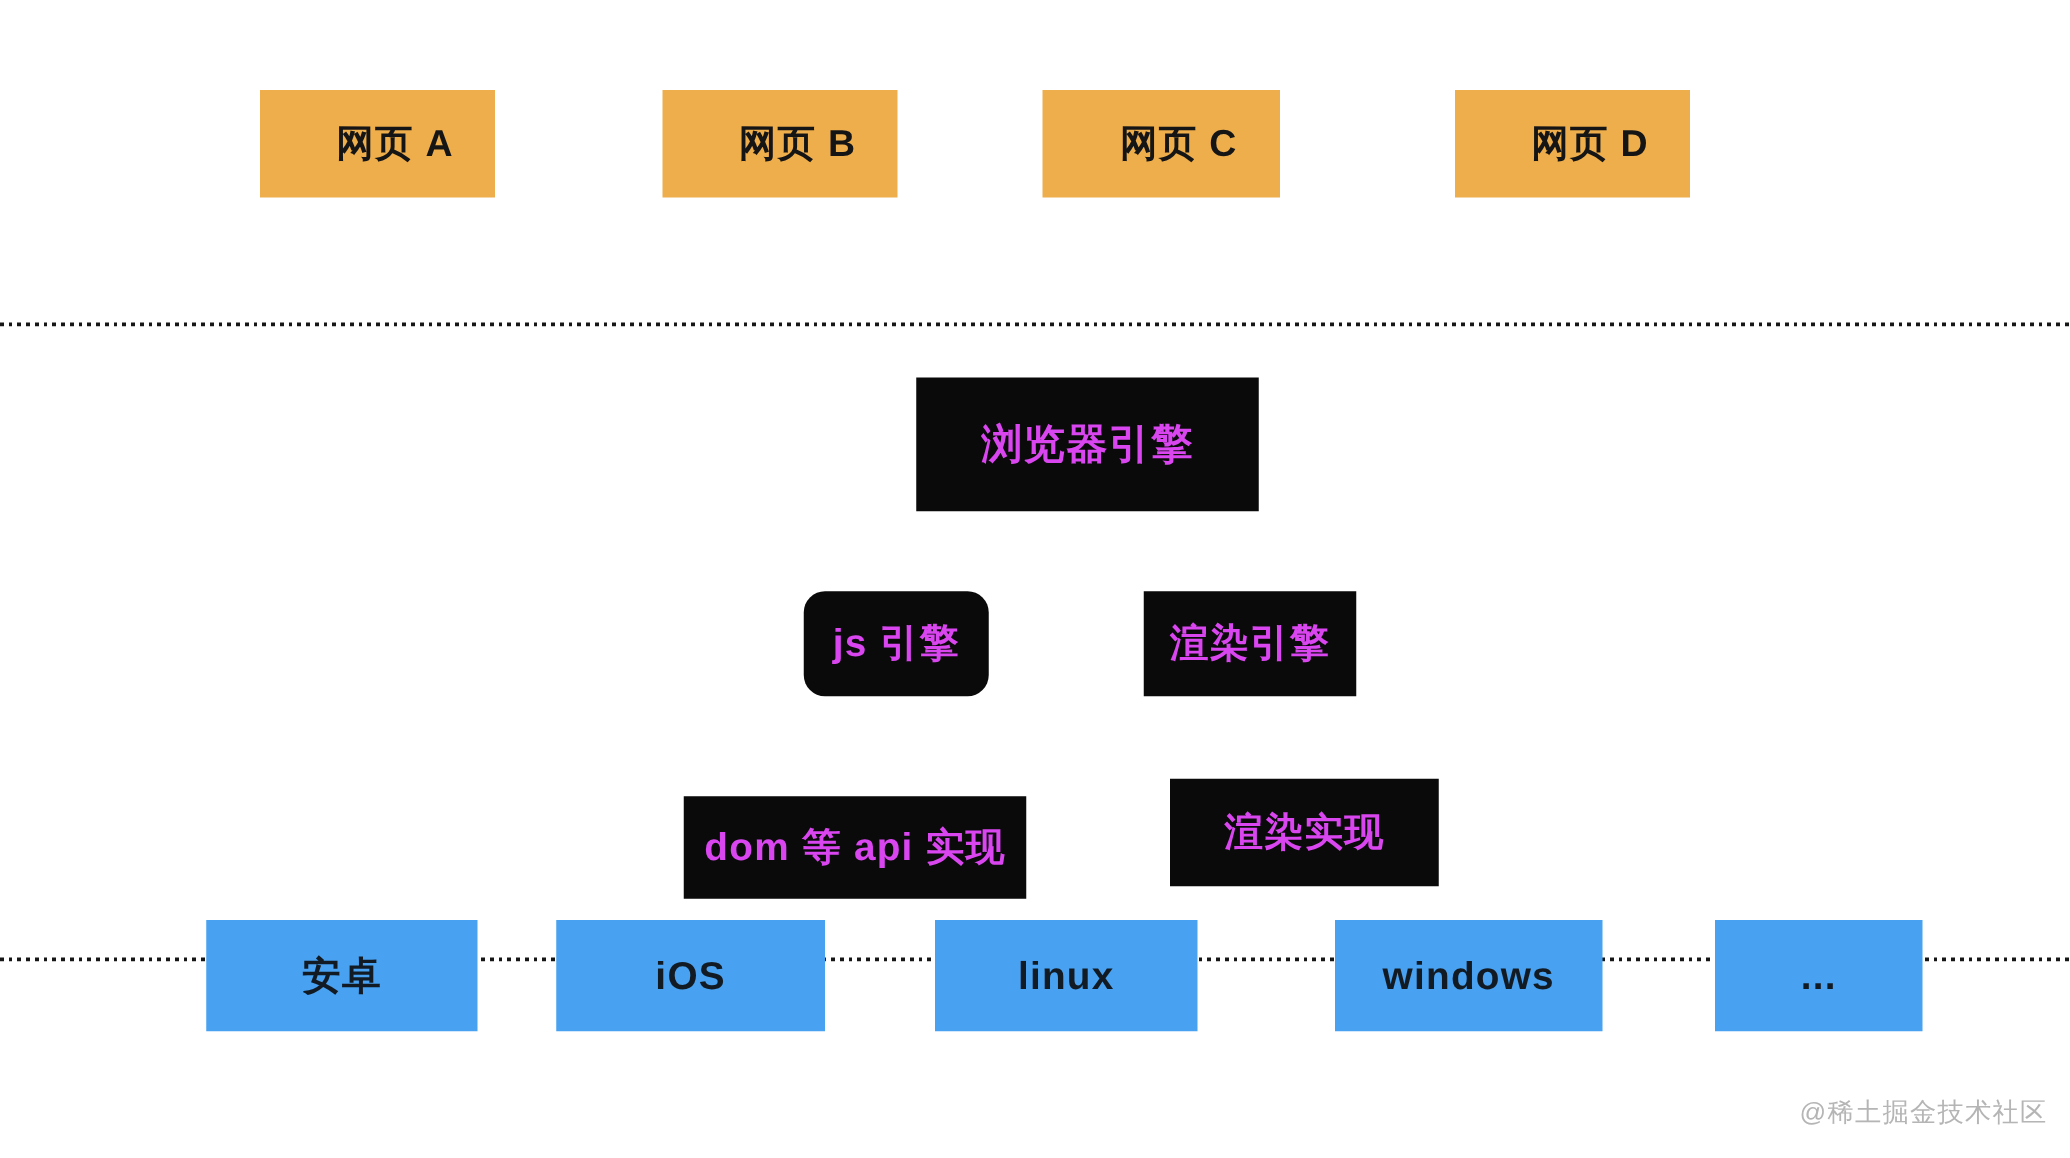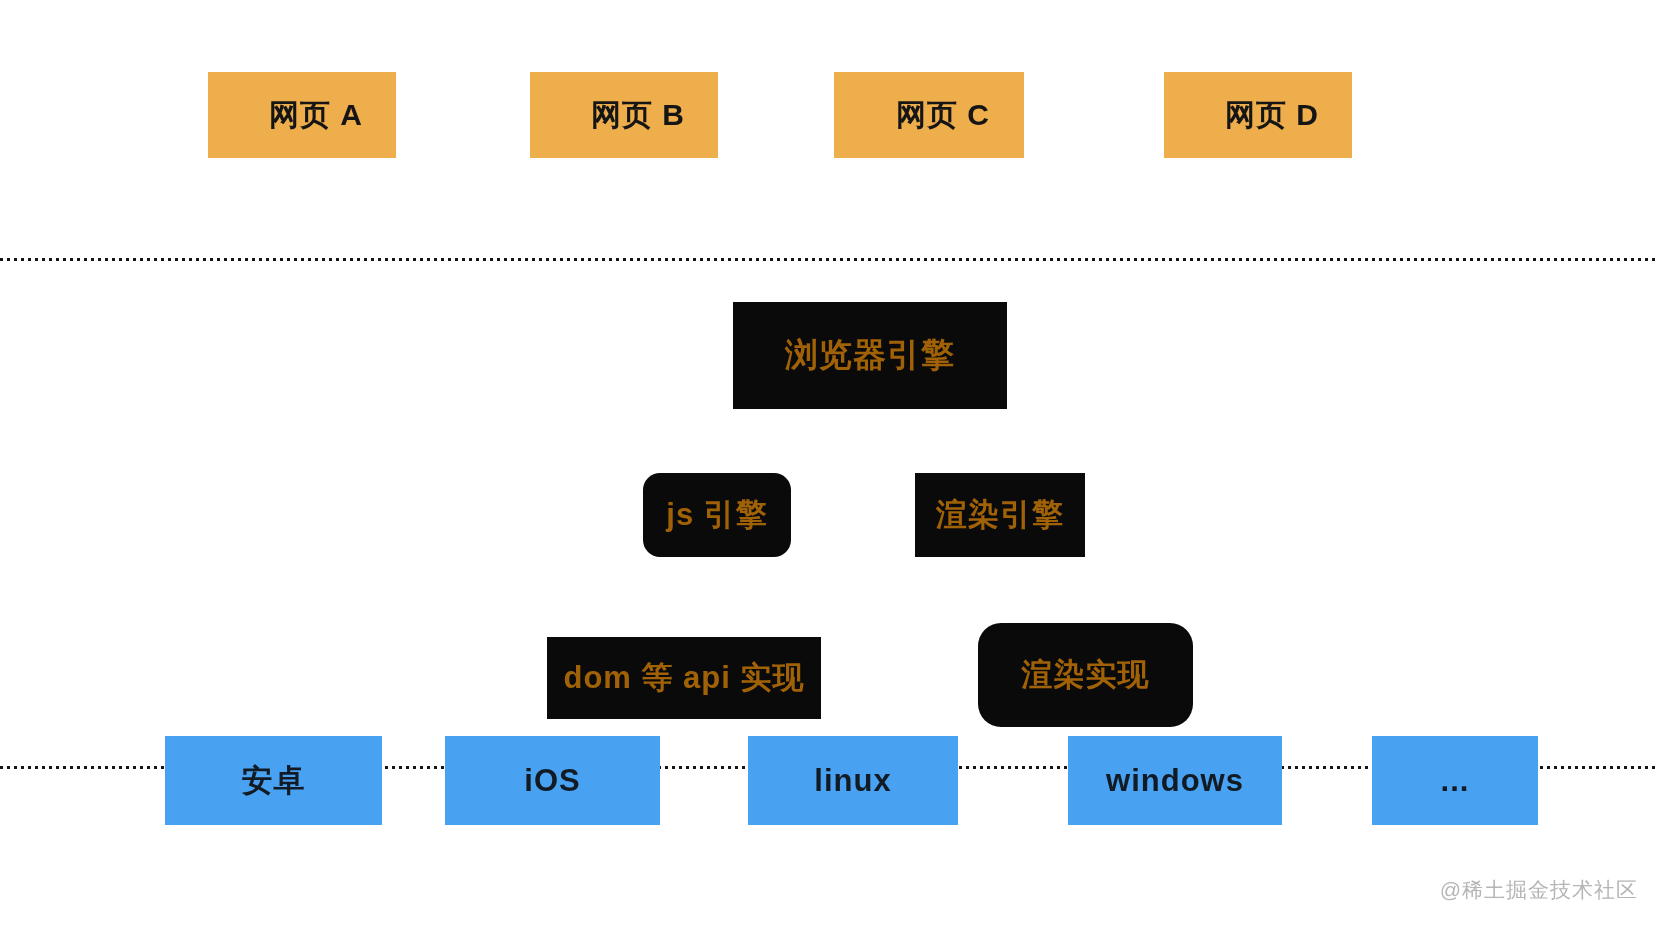--- a/index.html
+++ b/index.html
@@ -40,27 +40,27 @@
       var(--color-dotted-line, #161616) 3px,
       transparent 3px,
       transparent 7px);
   }
   .separator-top { top: 258px; }
   .separator-bottom { top: 766px; }
 
   
   .engine-box {
     background: var(--color-engine-box, #0a0a0a);
-    color: #a16207;
+    color: #d946ef;
   }
   .browser-engine { left: 733px; top: 302px; width: 274px; height: 107px; font-size: 33px; }
   .js-engine      { left: 643px; top: 473px; width: 148px; height: 84px;  font-size: 31px; border-radius: 17px; }
   .render-engine  { left: 915px; top: 473px; width: 170px; height: 84px;  font-size: 31px; }
   .dom-api-impl   { left: 531px; top: 637px; width: 274px; height: 82px;  font-size: 31px; margin-left: 16px; }
-  .render-impl    { left: 978px; top: 623px; width: 215px; height: 104px;  font-size: 31px; border-radius: 23px; }
+  .render-impl    { left: 936px; top: 623px; width: 215px; height: 86px;  font-size: 31px; }
 
   
   .platform-box {
     background: var(--color-platform-box, #48a2f1);
     color: #121b24;
     font-size: 31px;
     top: 736px; height: 89px;
   }
   .platform-android { left: 165px;  width: 217px; }
   .platform-ios     { left: 445px;  width: 215px; }

